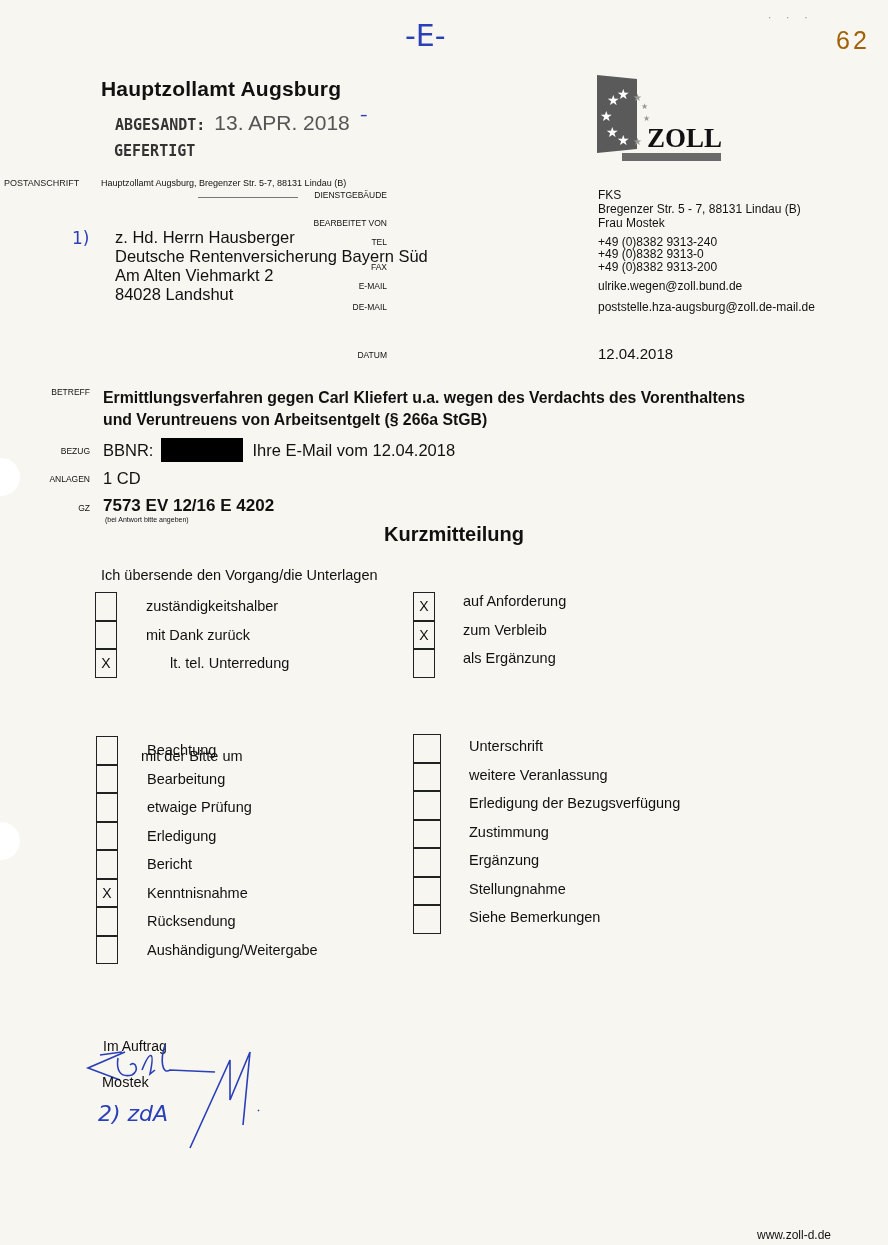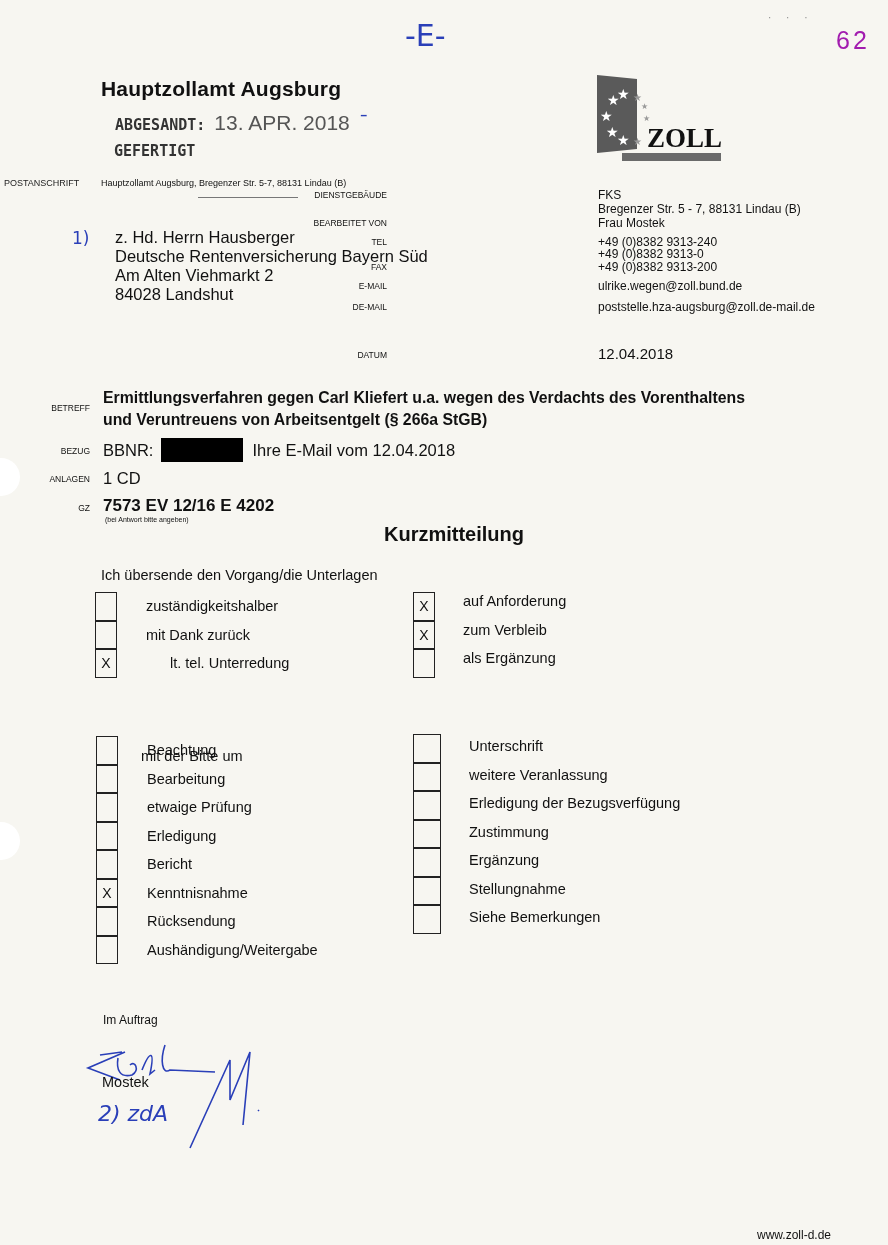--- a/index.html
+++ b/index.html
@@ -22,44 +22,44 @@
   .post-line { left: 198px; top: 197px; width: 100px; height: 1px; background: #777; }
   .recipient { left: 115px; top: 228px; font-size: 16.5px; line-height: 19px; }
   .mark1 { left: 72px; top: 228px; font-size: 17px; }
 
   .info-grid { left: 490px; top: 188px; font-size: 12px; }
   .info-row { position: absolute; white-space: nowrap; }
   .info-row .lbl { position: absolute; right: 103px; width: 110px; text-align: right; font-size: 8.5px; text-transform: uppercase; top: 2px;}
   .info-row .val { position: absolute; left: 108px; text-align: right; }
 
   .logo { left: 597px; top: 75px; width: 124px; height: 86px; }
-  .pagenum { left: 836px; top: 26px; font-size: 25px; color: #a21caf; letter-spacing: 3px; }
+  .pagenum { left: 836px; top: 26px; font-size: 25px; color: #a16207; letter-spacing: 3px; }
   .dots { left: 768px; top: 12px; font-size: 10px; color: #888; letter-spacing: 6px; }
 
   .meta-label { font-size: 8.5px; text-transform: uppercase; text-align: right; width: 60px; }
-  .betreff-label { left: 30px; top: 403px; }
+  .betreff-label { left: 30px; top: 387px; }
   .betreff-val { left: 103px; top: 387px; font-size: 17px; font-weight: bold; line-height: 22px; width: 740px; transform: scaleX(0.93); transform-origin: left top; }
   .bezug-label { left: 30px; top: 446px; }
   .bezug-val { left: 103px; top: 440px; font-size: 16.5px; }
   .redact { display: inline-block; width: 82px; height: 24px; background: #000; vertical-align: middle; margin: 0 9px 0 8px; position: relative; top: -2px; }
   .anlagen-label { left: 30px; top: 474px; }
   .anlagen-val { left: 103px; top: 469px; font-size: 16.5px; }
   .gz-label { left: 30px; top: 503px; }
   .gz-val { left: 103px; top: 496px; font-size: 17px; font-weight: bold; }
   .gz-note { left: 105px; top: 516px; font-size: 7px; }
   .kurz { left: 384px; top: 523px; font-size: 20px; font-weight: bold; }
 
   .sec-head { font-size: 14.5px; }
   .cb-col { position: absolute; }
   .cb-row { position: absolute; height: 28.5px; }
   .cb-box { position: absolute; left: 0; top: 0; width: 22px; height: 28.5px; border: 1.3px solid #222; box-sizing: border-box; margin-top: -1px; font-size: 14px; text-align: center; line-height: 27px; background: transparent; }
   .cb-label { position: absolute; white-space: nowrap; font-size: 14.5px; top: 5px; }
 
   .margin-hole { width: 38px; height: 38px; border-radius: 50%; background: #fff; left: -18px; }
-  .auftrag { left: 103px; top: 1013px; font-size: 12px; }
+  .auftrag { left: 103px; top: 1038px; font-size: 14px; }
   .mostek { left: 102px; top: 1074px; font-size: 14.5px; }
   .mark2 { left: 98px; top: 1101px; font-size: 22px; font-style: italic; }
   .footer { left: 757px; top: 1228px; font-size: 12px; text-align: right; }
   .top-mark { left: 405px; top: 18px; font-size: 30px; }
 </style>
 </head>
 <body>
 
 <div class="abs hand top-mark">-E-</div>
 <div class="abs dots">· · ·</div>

